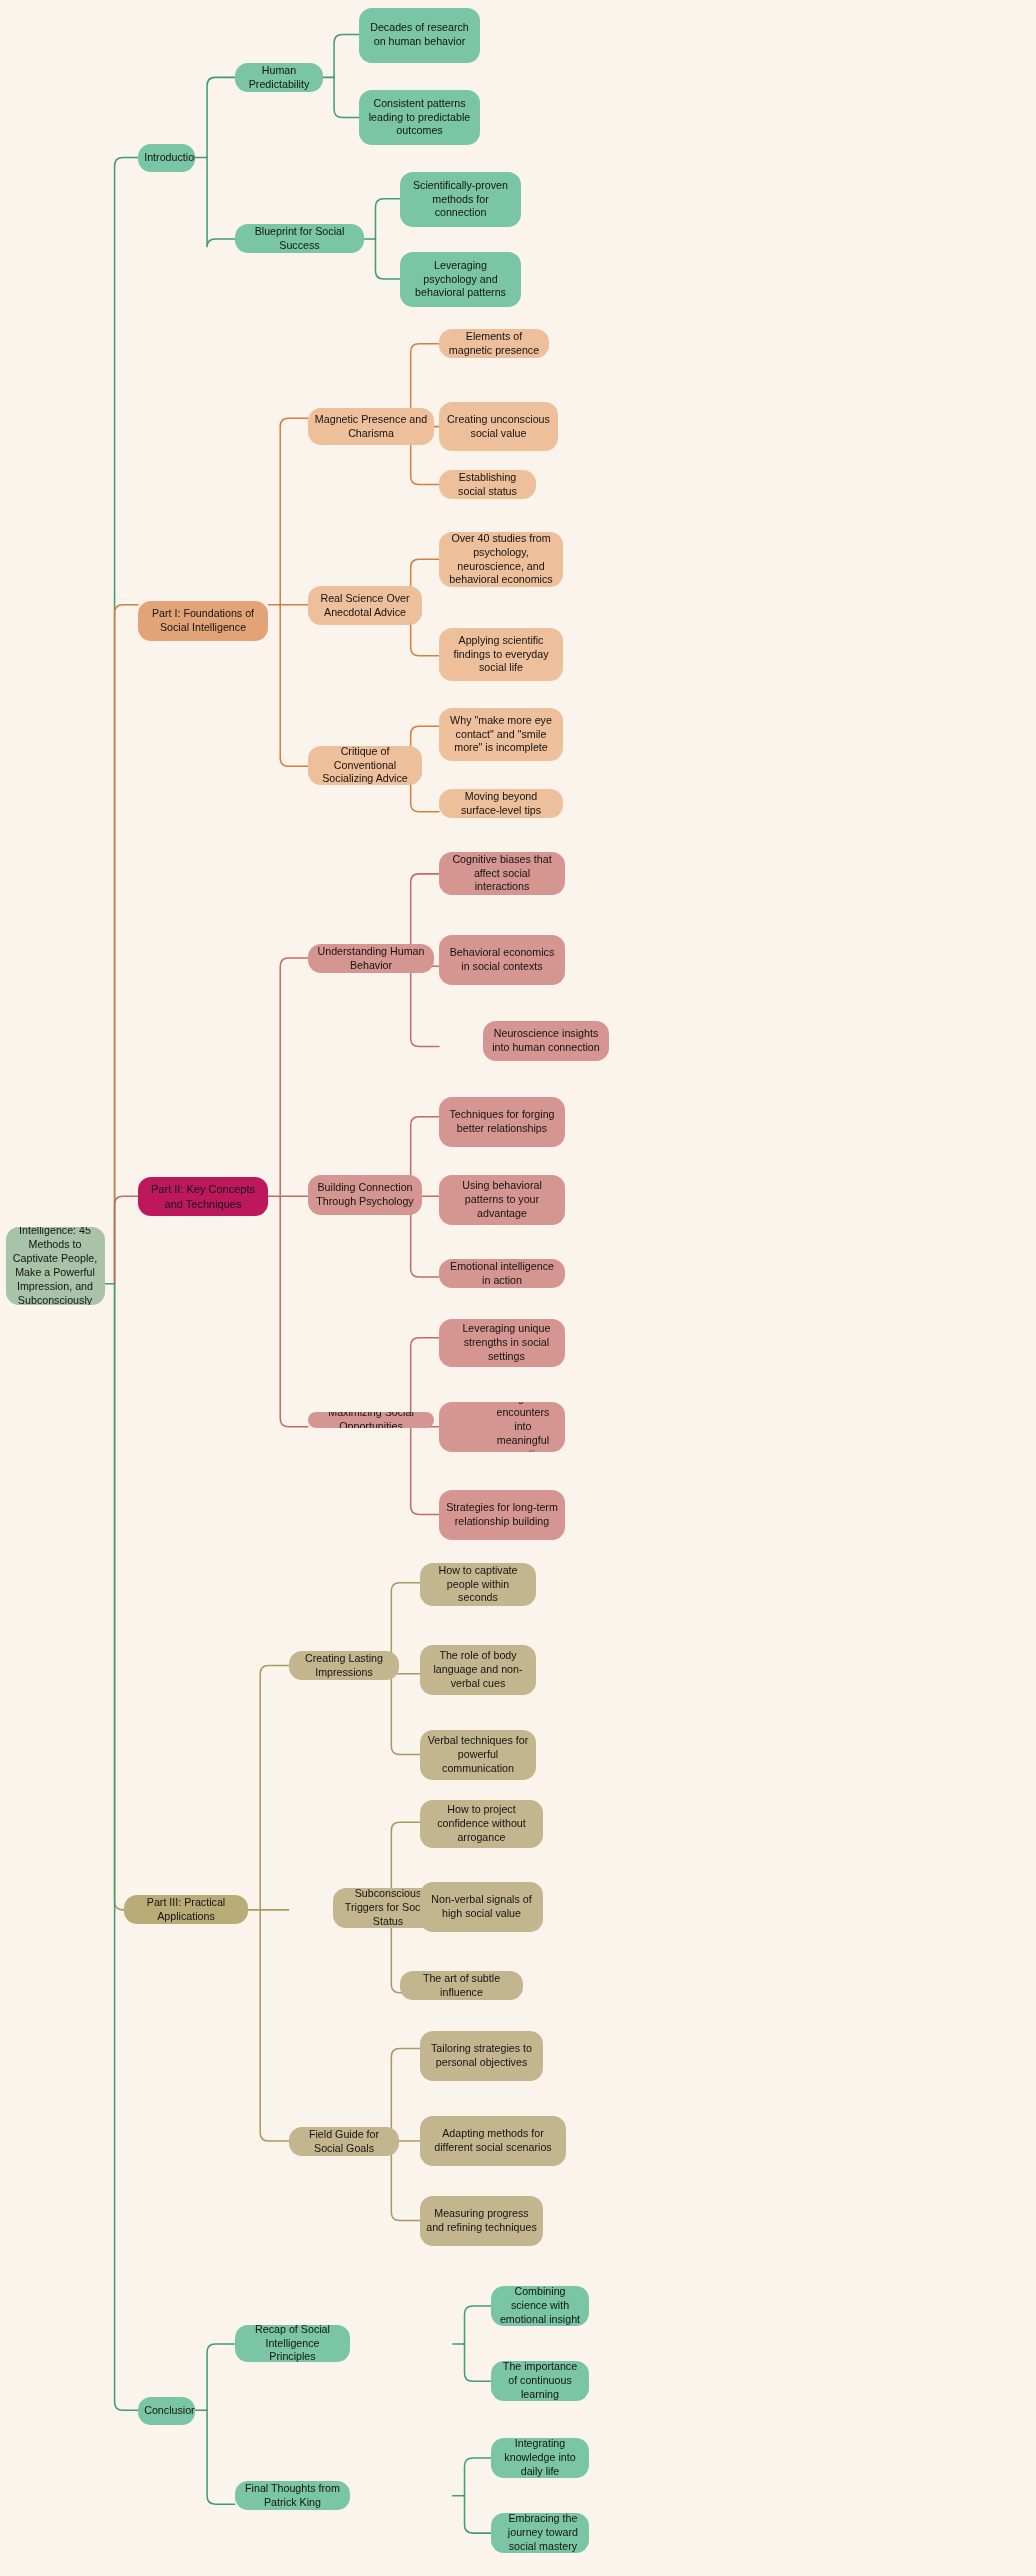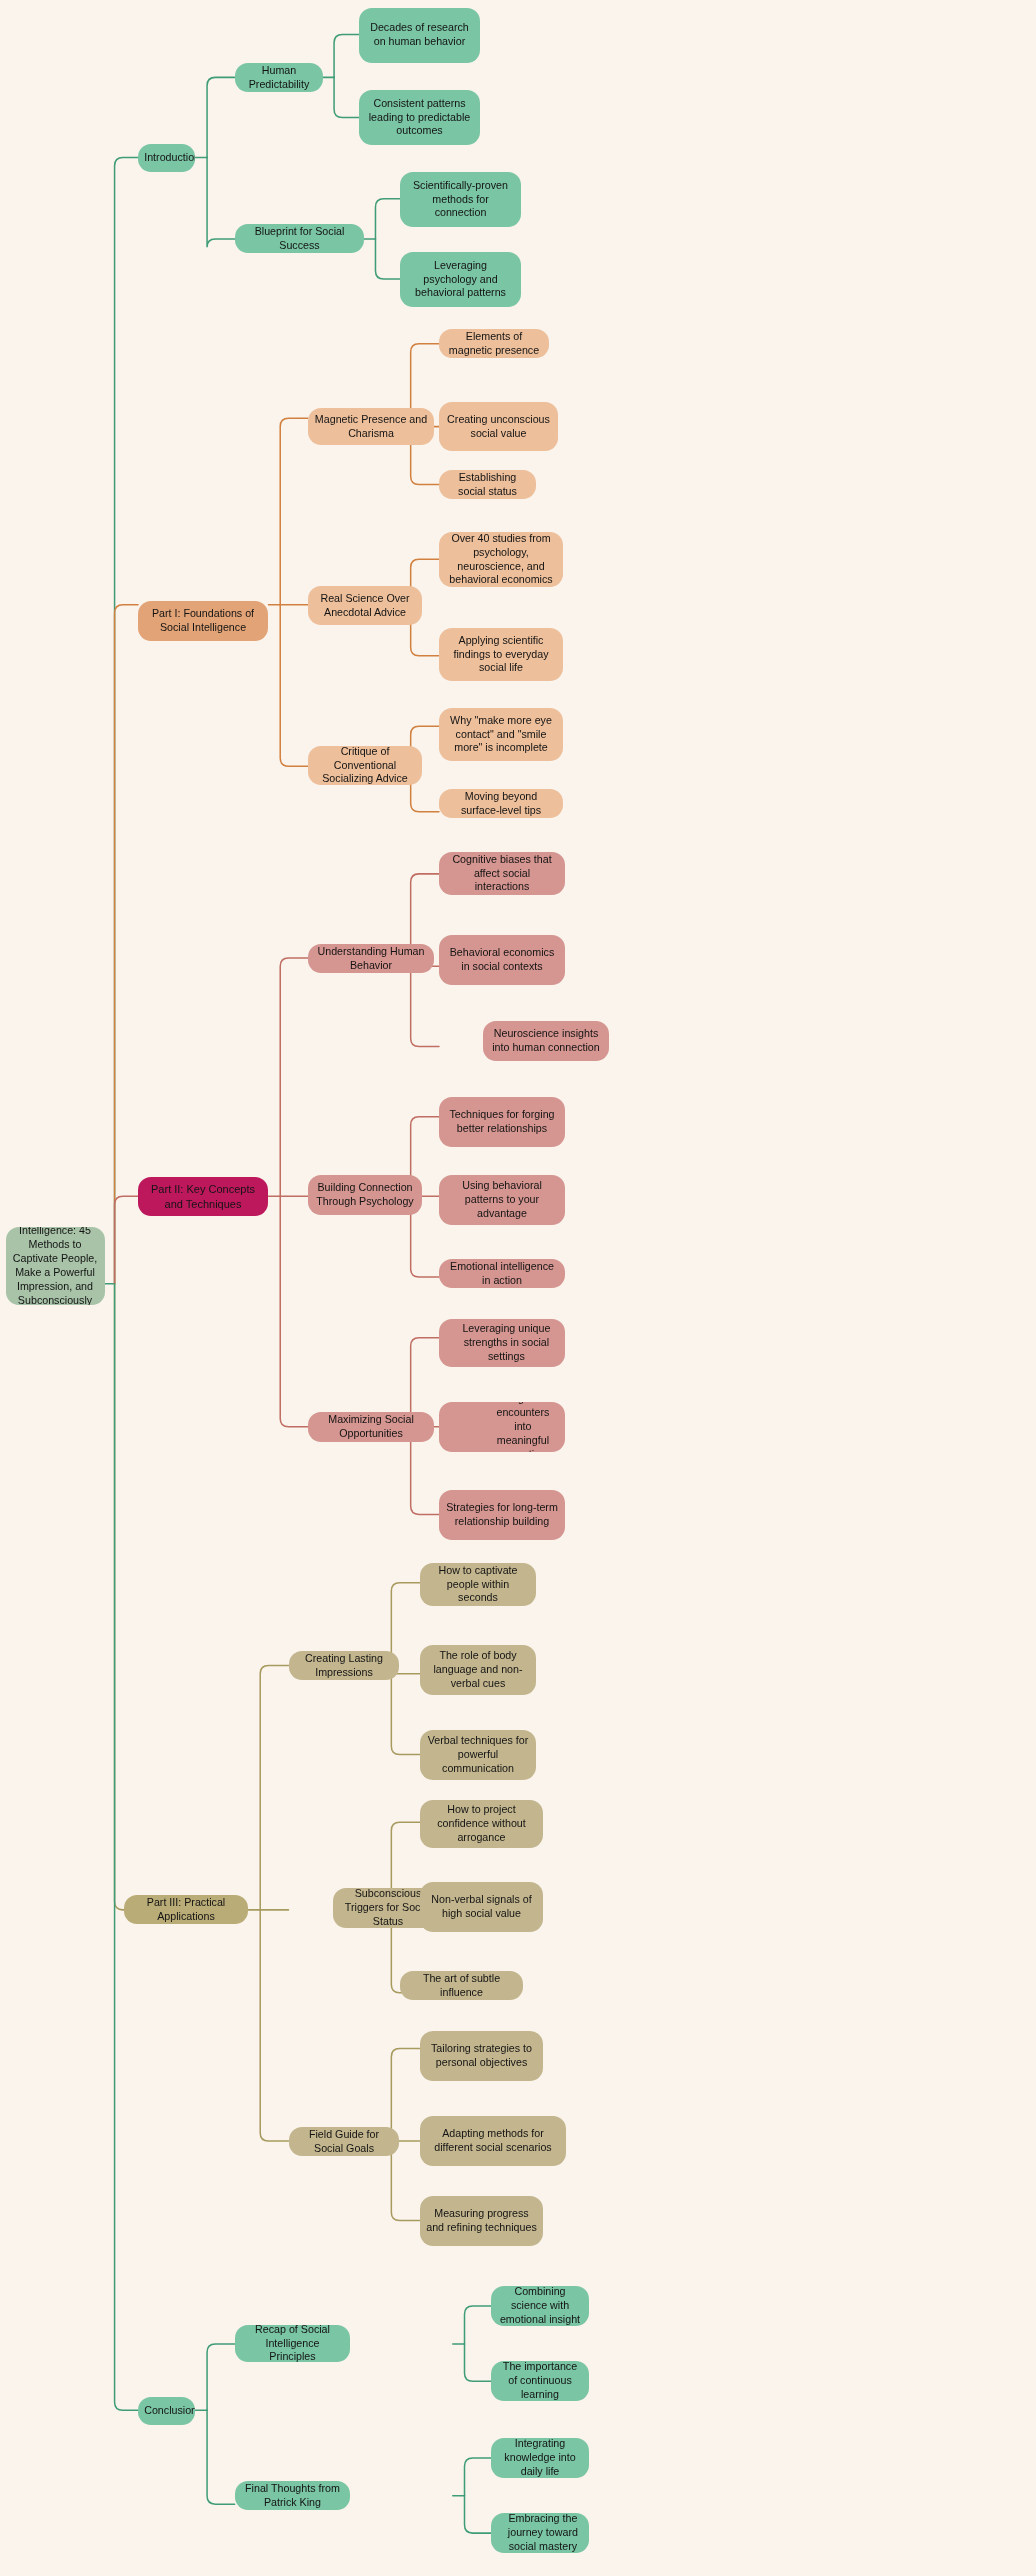--- a/index.html
+++ b/index.html
@@ -237,21 +237,21 @@
   <div class="node red" style="left:439px; top:1097px; width:126px; height:50px;">
     <span>Techniques for forging better relationships</span>
   </div>
   <div class="node red" style="left:439px; top:1175px; width:126px; height:50px;">
     <span>Using behavioral patterns to your advantage</span>
   </div>
   <div class="node red" style="left:439px; top:1259px; width:126px; height:29px;">
     <span>Emotional intelligence in action</span>
   </div>
 
-  <div class="node red" style="left:308px; top:1412px; width:126px; height:30px;">
+  <div class="node red" style="left:308px; top:1412px; width:126px; height:16px;">
     <span>Maximizing Social Opportunities</span>
   </div>
   <div class="node red" style="left:439px; top:1319px; width:126px; height:48px;padding-left:15px;">
     <span>Leveraging unique strengths in social settings</span>
   </div>
   <div class="node red" style="left:439px; top:1402px; width:126px; height:50px;padding-left:48px;">
     <span>Turning casual encounters into meaningful connections</span>
   </div>
   <div class="node red" style="left:439px; top:1490px; width:126px; height:50px;">
     <span>Strategies for long-term relationship building</span>

